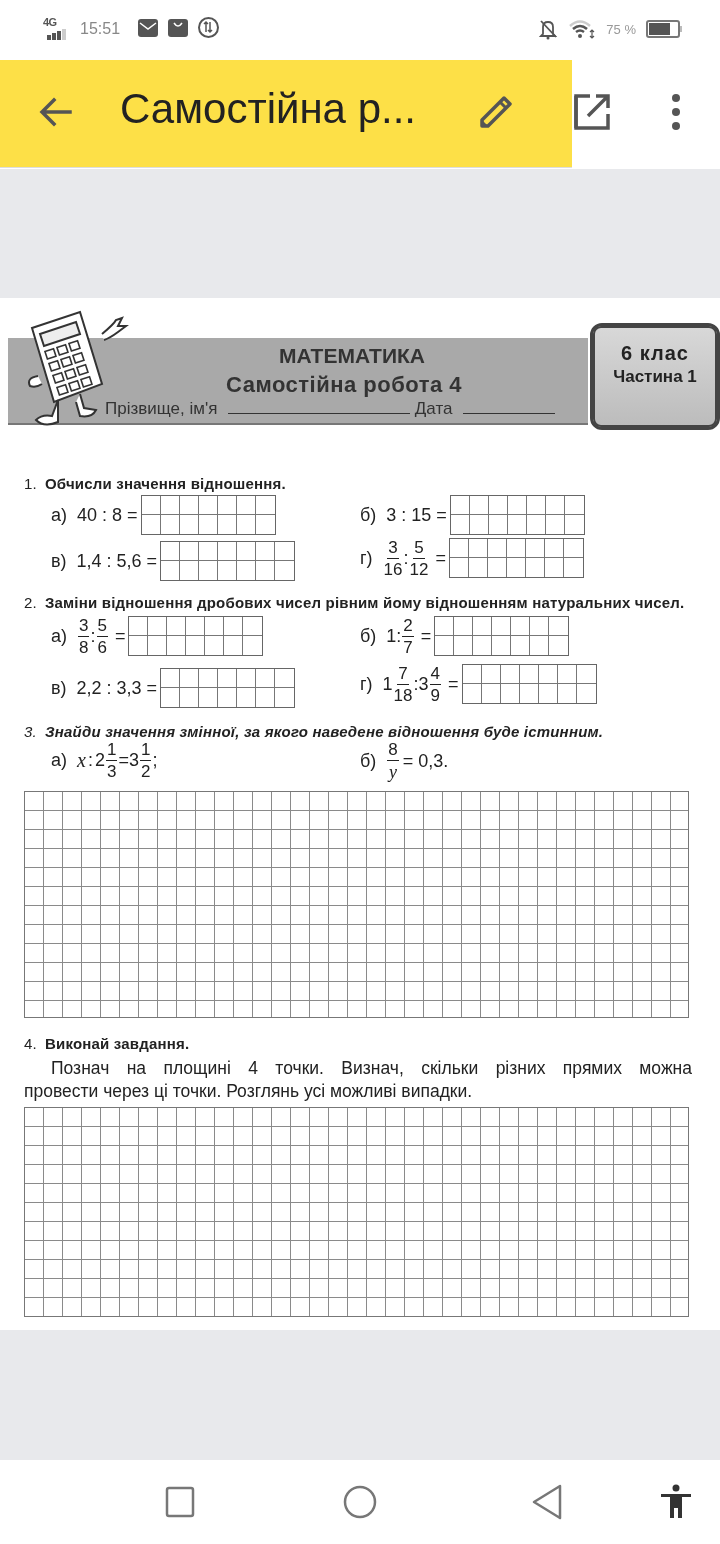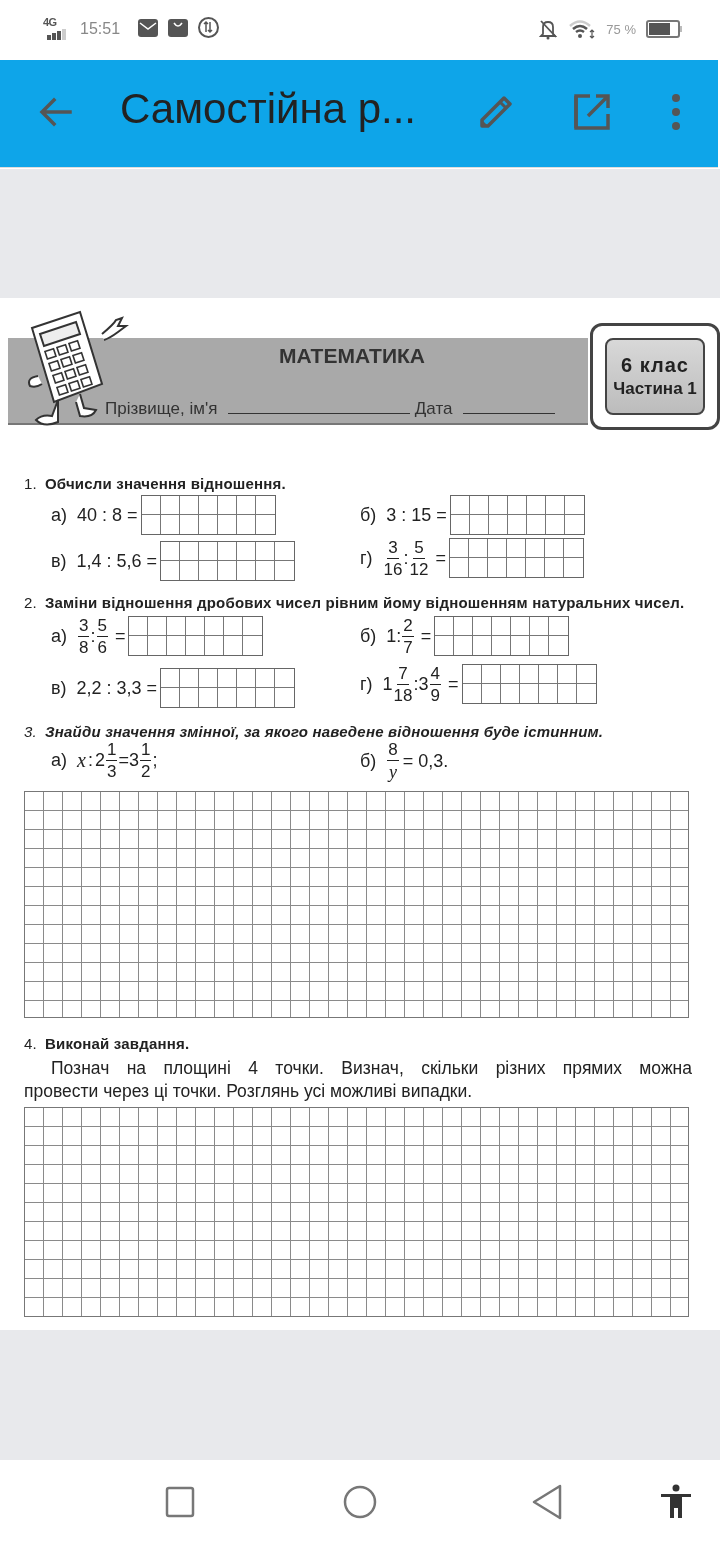--- a/index.html
+++ b/index.html
@@ -15,40 +15,40 @@
   .sb-time { position: absolute; left: 80px; top: 20px; font-size: 16px; color: #888; }
   .sb-ico { position: absolute; top: 19px; width: 20px; height: 18px; background: #555; border-radius: 3px; }
   .sb-circle { position: absolute; top: 17px; left: 198px; width: 21px; height: 21px; border: 2.5px solid #555; border-radius: 50%; }
   .sb-right { position: absolute; right: 40px; top: 16px; height: 26px; display: flex; align-items: center; gap: 10px; }
   .sb-batt-pct { font-size: 13px; color: #999; }
   .sb-batt { width: 34px; height: 18px; border: 2px solid #777; border-radius: 3px; position: relative; padding: 1px; }
   .sb-batt .fill { width: 75%; height: 100%; background: #555; }
   .sb-batt::after { content: ""; position: absolute; right: -4px; top: 4px; width: 2px; height: 6px; background: #bbb; }
 
   
-  .appbar { position: absolute; left: 0; top: 60px; width: 718px; height: 108px; background: #0ea5e9; border-bottom: 1px solid #ddd; }
+  .appbar { position: absolute; left: 0; top: 60px; width: 572px; height: 108px; background: #fde047; border-bottom: 1px solid #ddd; }
   .ab-back { position: absolute; left: 36px; top: 32px; width: 40px; height: 40px; cursor: pointer; }
   .ab-title { position: absolute; left: 120px; top: 25px; font-size: 42px; color: #222; white-space: nowrap; }
   .ab-btn { position: absolute; top: 30px; width: 44px; height: 44px; cursor: pointer; }
 
   
   .gray { position: absolute; left: 0; width: 720px; background: #e8e9ec; }
 
   
   .page { position: absolute; left: 8px; top: 298px; width: 720px; height: 1032px; background: #fff; }
 
   .banner { position: absolute; left: 0; top: 40px; width: 580px; height: 87px; background: #a9a9a9; border-bottom: 2px solid #777; }
   .b-subj { position: absolute; left: 271px; top: 46px; font-size: 21px; font-weight: bold; color: #333; }
   .b-work { position: absolute; left: 218px; top: 74px; font-size: 22px; font-weight: bold; color: #333; letter-spacing: 0.5px; }
   .b-name { position: absolute; left: 97px; top: 101px; font-size: 17px; color: #333; white-space: nowrap; }
   .b-line { display: inline-block; border-bottom: 1.5px solid #333; vertical-align: baseline; height: 14px; }
 
   .mascot { position: absolute; left: 10px; top: 8px; width: 115px; height: 122px; }
 
-  .classbox { position: absolute; left: 582px; top: 25px; width: 130px; height: 107px; border: 3px solid #444; border-radius: 12px; background: #fff; padding: 12px; }
+  .classbox { position: absolute; left: 582px; top: 25px; width: 130px; height: 107px; border: 3px solid #444; border-radius: 12px; background: #fff; padding: 0; }
   .classbox-inner { width: 100%; height: 100%; border: 2px solid #444; border-radius: 8px; background: linear-gradient(180deg, #d8d8d8, #bcbcbc); text-align: center; padding-top: 14px; }
   .cb-l1 { font-size: 20px; font-weight: bold; color: #222; letter-spacing: 1px; }
   .cb-l2 { font-size: 17px; font-weight: bold; color: #222; margin-top: 2px; }
 
   .variant { position: absolute; left: 0; width: 700px; top: 148px; text-align: center; font-size: 17px; font-weight: bold; color: #222; }
 
   .task-h { position: absolute; left: 16px; font-size: 15px; font-weight: bold; color: #222; white-space: nowrap; letter-spacing: 0.2px; text-align: right; }
   .task-h .num { font-weight: normal; margin-right: 8px; }
 
   .item { position: absolute; font-size: 18px; color: #222; display: flex; align-items: center; white-space: nowrap; }
@@ -180,20 +180,21 @@
       <rect x="36" y="68" width="9" height="8" transform="rotate(-18 40 72)"></rect>
       <rect x="48" y="64" width="9" height="8" transform="rotate(-18 52 68)"></rect>
       <rect x="60" y="60" width="9" height="8" transform="rotate(-18 64 64)"></rect>
       <rect x="40" y="80" width="9" height="8" transform="rotate(-18 44 84)"></rect>
       <rect x="52" y="76" width="9" height="8" transform="rotate(-18 56 80)"></rect>
       <rect x="64" y="72" width="9" height="8" transform="rotate(-18 68 76)"></rect>
     </g>
   </svg>
 
   <div class="b-subj">МАТЕМАТИКА</div>
+  <div class="b-work">Самостійна робота 4</div>
   <div class="b-name">
     <span>Прізвище, ім'я</span>
     <span class="b-line" style="width:182px;margin-left:6px;"></span>
     <span>Дата</span>
     <span class="b-line" style="width:92px;margin-left:6px;"></span>
   </div>
 
   <div class="classbox">
     <div class="classbox-inner">
       <div class="cb-l1">6 клас</div>

